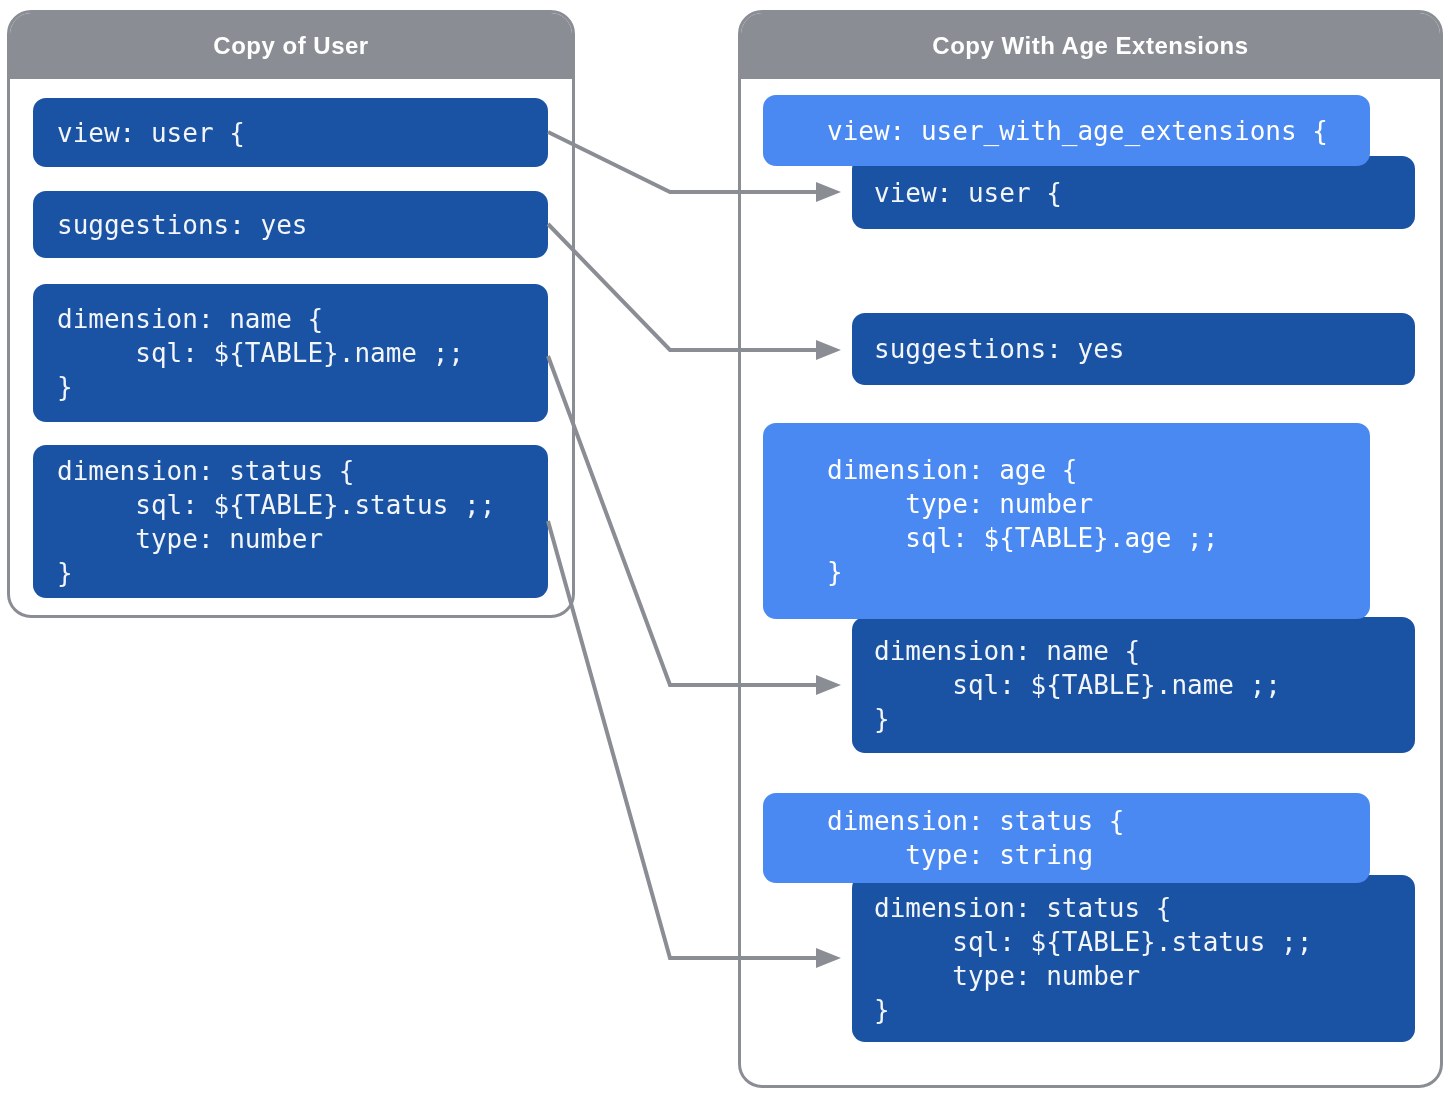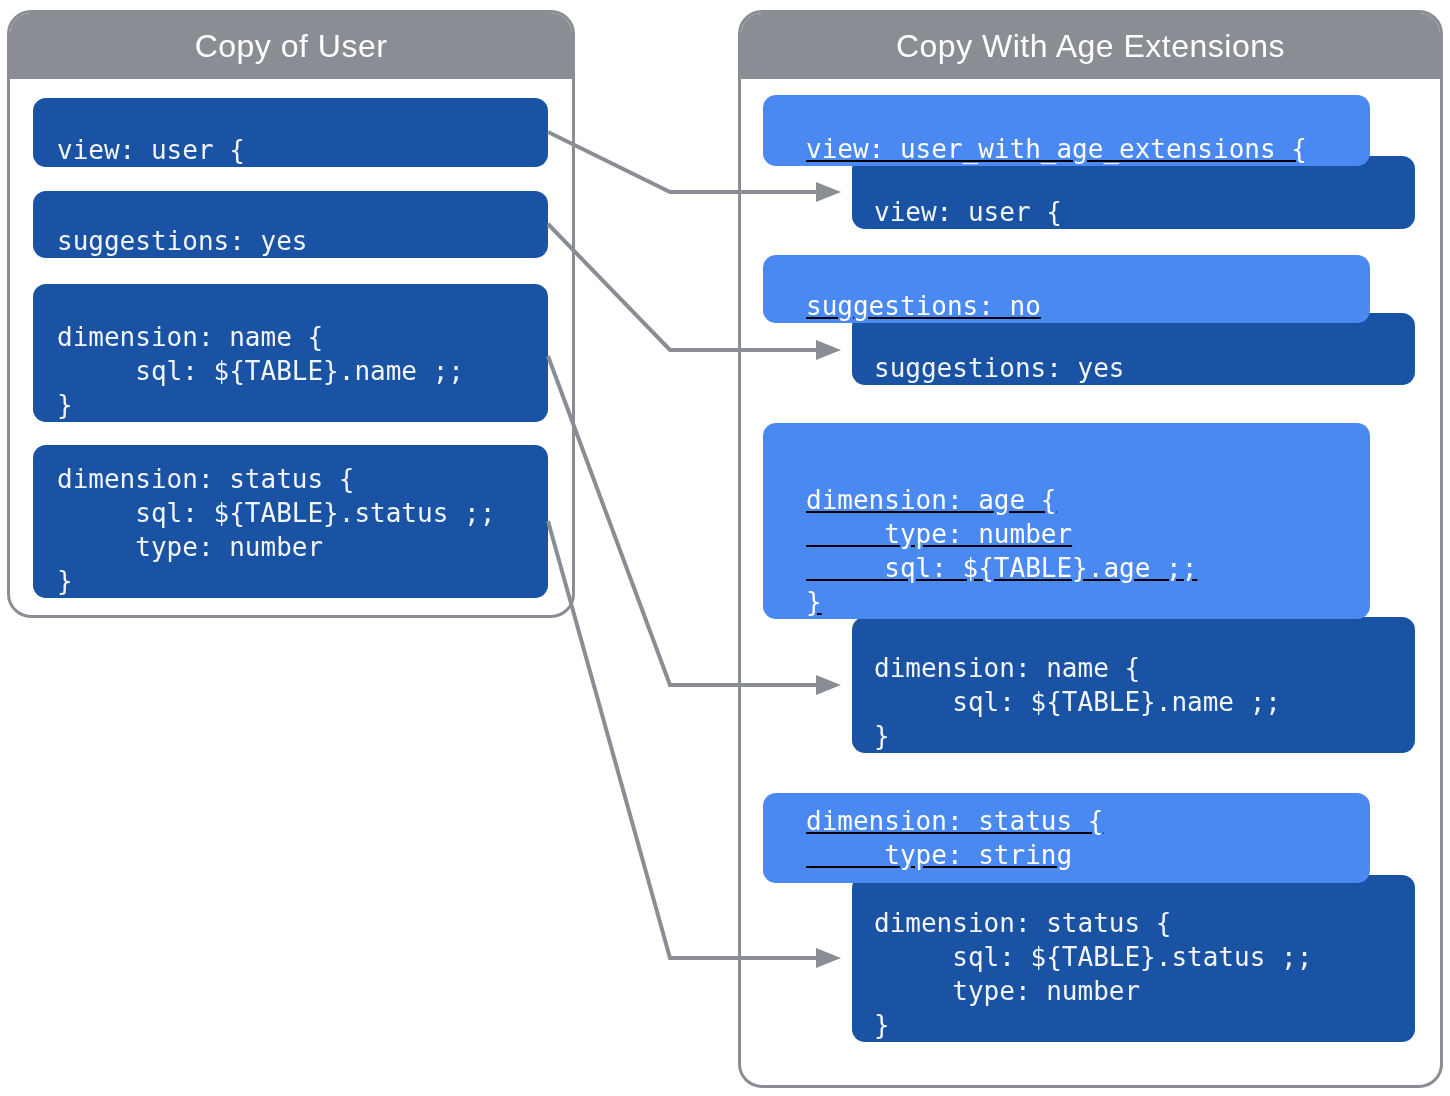--- a/index.html
+++ b/index.html
@@ -22,44 +22,44 @@
   .panel-left{left:7px;top:10px;width:568px;height:608px;}
   .panel-right{left:738px;top:10px;width:705px;height:1078px;}
   .panel-header{
     position:absolute;left:0;top:0;right:0;
     height:66px;
     background:#8a8e94;
     display:flex;align-items:center;justify-content:center;
   }
   .panel-title{
     color:#ffffff;
-    font-size:32px;
-    font-weight:normal;
+    font-size:24px;
+    font-weight:bold;
     letter-spacing:0.5px;
   }
   .block{
     position:absolute;
     border-radius:13px;
     display:flex;
-    align-items:flex-end;
+    align-items:center;
     box-sizing:border-box;
   }
   .block pre{
     margin:0;
     font-family:"DejaVu Sans Mono","Liberation Mono",monospace;
     font-size:26px;
     line-height:34px;
     white-space:pre;
   }
   .dark{background:#1a52a4;z-index:2;}
   .dark pre{color:#f2f5f9;}
   .light{background:#4a88f2;z-index:3;}
   .light pre{color:#ffffff;}
   .lblock{left:33px;width:515px;padding-left:24px;}
-  .rlight{left:763px;width:607px;padding-left:43px;text-decoration:underline;}
+  .rlight{left:763px;width:607px;padding-left:64px;}
   .rdark{left:852px;width:563px;padding-left:22px;}
   .arrows{
     position:absolute;left:0;top:0;
     z-index:5;
     pointer-events:none;
   }
 </style>
 </head>
 <body>
 
@@ -98,23 +98,20 @@
   <div class="block dark rdark" style="top:156px;height:73px;">
     <pre>view: user {</pre>
   </div>
   <div class="block light rlight" style="top:95px;height:71px;">
     <pre>view: user_with_age_extensions {</pre>
   </div>
 
   <div class="block dark rdark" style="top:313px;height:72px;">
     <pre>suggestions: yes</pre>
   </div>
-  <div class="block light rlight" style="top:255px;height:68px;">
-    <pre>suggestions: no</pre>
-  </div>
 
   <div class="block light rlight" style="top:423px;height:196px;">
     <pre>dimension: age {
      type: number
      sql: ${TABLE}.age ;;
 }</pre>
   </div>
 
   <div class="block dark rdark" style="top:617px;height:136px;">
     <pre>dimension: name {

